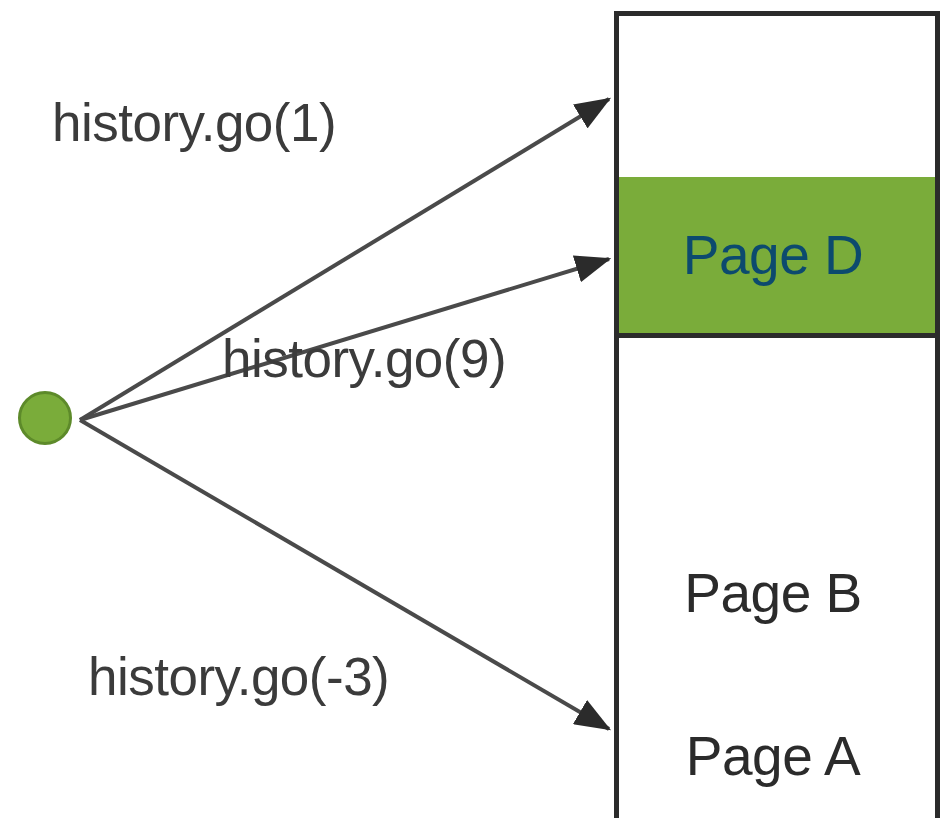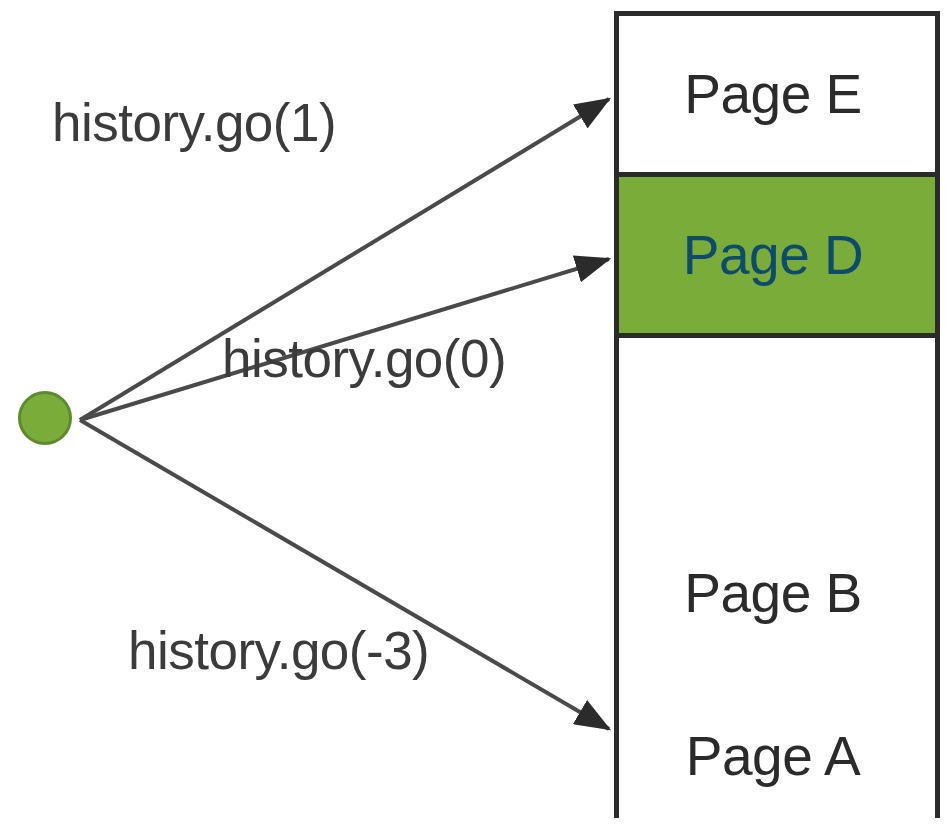--- a/index.html
+++ b/index.html
@@ -39,21 +39,21 @@
     position: absolute;
     color: #3b3b3b;
     font-size: 53px;
     line-height: 1;
     white-space: nowrap;
     font-weight: 400;
     letter-spacing: -0.5px;
   }
   #label-go1   { left: 52px;  top: 96px; }
   #label-go0   { left: 222px; top: 332px; }
-  #label-gom3  { left: 88px;  top: 624px; margin-left: 40px; }
+  #label-gom3  { left: 88px;  top: 650px; }
 
   .stack {
     position: absolute;
     left: 614px;
     top: 11px;
     width: 326px;
     height: 807px;
     border: 5px solid #2b2b2b;
     box-sizing: border-box;
     background: #ffffff;
@@ -95,29 +95,26 @@
     </defs>
     <line x1="80" y1="420" x2="609" y2="99" stroke="#4a4a4a" stroke-width="4" marker-end="url(#arrowhead)"></line>
     <line x1="80" y1="420" x2="609" y2="259" stroke="#4a4a4a" stroke-width="4" marker-end="url(#arrowhead)"></line>
     <line x1="80" y1="420" x2="609" y2="729" stroke="#4a4a4a" stroke-width="4" marker-end="url(#arrowhead)"></line>
   </svg>
 
   <div class="node-circle"></div>
 
   <div class="edge-label" id="label-go1">history.go(1)</div>
 
-  <div class="edge-label" id="label-go0">history.go(0)</div>
+  <div class="edge-label" id="label-go0">history.go(9)</div>
 
   <div class="edge-label" id="label-gom3">history.go(-3)</div>
 
   <div class="stack">
 
-    <div class="stack-row row-sep-below" style="top:0px;height:161px;">
-      <span class="row-label">Page E</span>
-    </div>
 
     <div class="stack-row active row-sep-below" style="top:161px;height:161px;">
       <span class="row-label">Page D</span>
     </div>
 
 
     <div class="stack-row row-sep-below" style="top:483px;height:193px;">
       <span class="row-label">Page B</span>
     </div>
 

